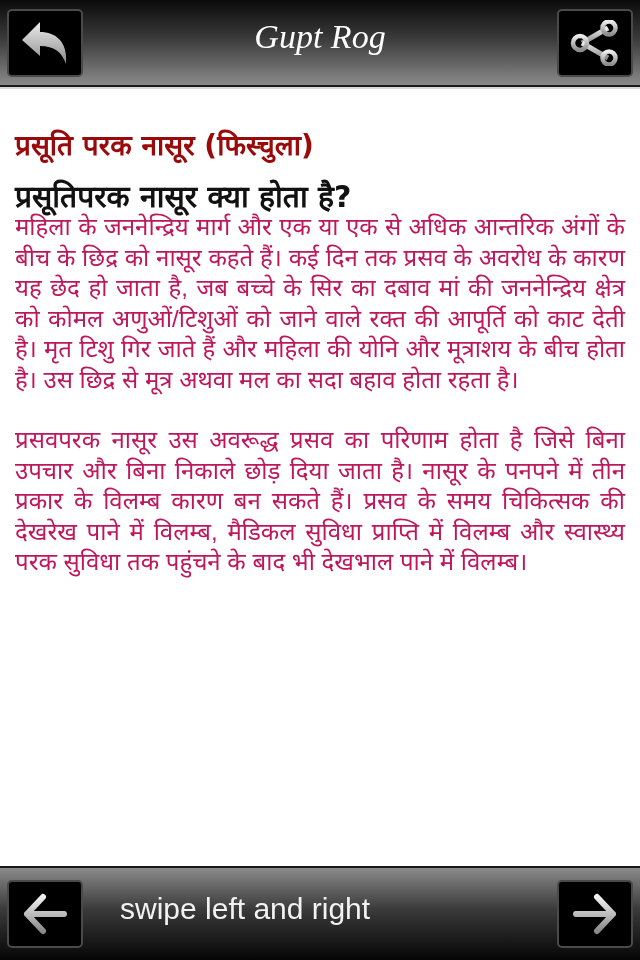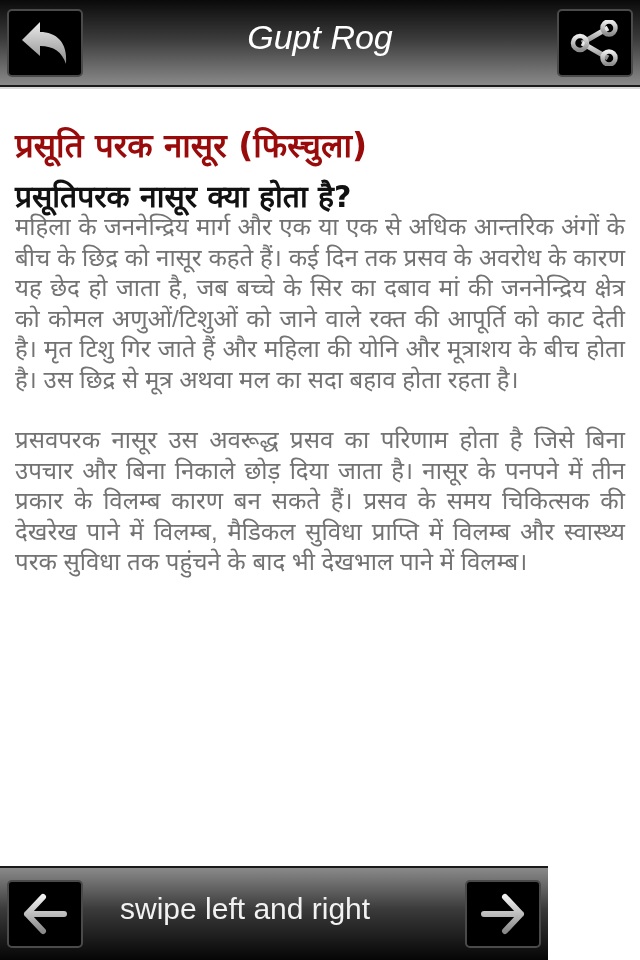--- a/index.html
+++ b/index.html
@@ -24,53 +24,53 @@
       border-radius: 5px;
       display: flex; align-items: center; justify-content: center;
       cursor: pointer;
     }
     .header .back-btn { left: 7px; top: 9px; }
     .header .share-btn { right: 7px; top: 9px; }
     .app-title {
       position: absolute; left: 0; right: 0; top: 18px;
       text-align: center;
       color: #ffffff;
-      font-family: Liberation Sans, sans-serif;
+      font-family: Liberation Serif, serif;
       font-style: italic;
       font-size: 34px;
       letter-spacing: 0px;
     }
     .content {
       position: absolute; left: 0; top: 90px; width: 640px; height: 776px;
       padding: 0 15px;
       overflow: hidden;
     }
     .page-title {
       margin-top: 34px;
       color: #990a0a;
-      font-size: 33px;
+      font-size: 28px;
       font-weight: bold;
       line-height: 44px;
       white-space: nowrap;
     }
     .section { margin-top: 14px; }
     .section + .section { margin-top: 30px; }
     .section-heading {
       font-size: 30px; font-weight: bold; color: #111;
       line-height: 30px;
     }
     .section-body {
       font-family: "Liberation Sans", "DejaVu Sans", sans-serif;
-      font-size: 24px; color: #737373;
+      font-size: 24px; color: #be185d;
       line-height: 30.5px;
       text-align: justify;
       text-align-last: left;
     }
     .footer {
-      position: absolute; left: 0; top: 866px; width: 548px; height: 94px;
+      position: absolute; left: 0; top: 866px; width: 640px; height: 94px;
       background: linear-gradient(to bottom, #8a8a8a 0%, #3a3a3a 45%, #050505 100%);
       border-top: 2px solid #1a1a1a;
     }
     .footer .prev-btn { left: 7px; top: 12px; }
     .footer .next-btn { right: 7px; top: 12px; }
     .swipe-hint {
       position: absolute; left: 120px; top: 24px;
       color: #f2f2f2;
       font-family: "Liberation Sans", "DejaVu Sans", sans-serif;
       font-size: 30px;

